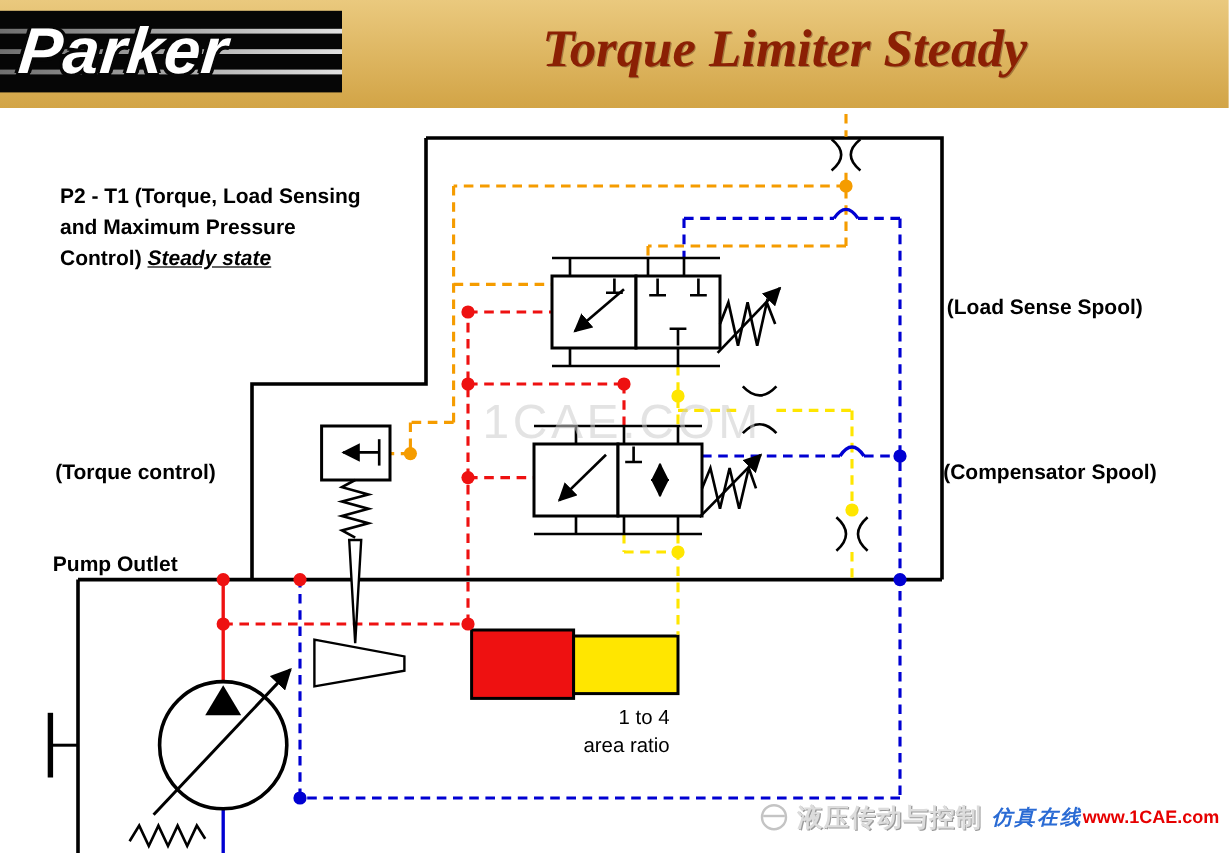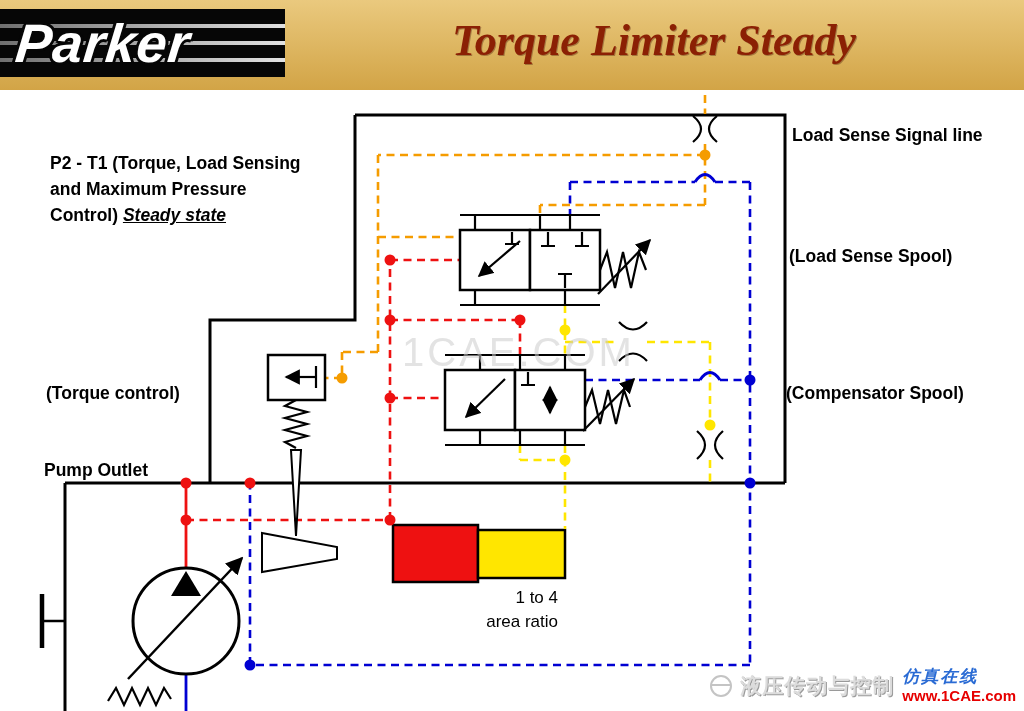--- a/index.html
+++ b/index.html
@@ -58,31 +58,31 @@
   .lbl{position:absolute;z-index:4;font-weight:bold;font-size:17.5px;color:#000;white-space:nowrap;line-height:26px;}
   .steady{font-style:italic;font-weight:bold;text-decoration:underline;}
   .area{font-weight:normal;font-size:17px;text-align:right;width:160px;line-height:24px;}
 
   
   .wm-center{
     position:absolute;left:402px;top:330px;z-index:5;pointer-events:none;
     font-weight:normal;font-size:40px;letter-spacing:3px;color:#cdcdcd;opacity:.55;
   }
   .footer-wm{
-    position:absolute;right:8px;bottom:6px;z-index:6;display:flex;align-items:center;gap:8px;
+    position:absolute;right:8px;bottom:16px;z-index:6;display:flex;align-items:center;gap:8px;
   }
   .globe{
     width:18px;height:18px;border-radius:50%;border:2px solid #c4c4c4;display:inline-block;position:relative;flex:none;
   }
   .globe::after{content:"";position:absolute;left:0;right:0;top:7px;height:2px;background:#c4c4c4;}
   .footer-cn{
     font-weight:bold;font-size:21px;color:#dcdcdc;letter-spacing:1px;
     text-shadow:1px 1px 0 #9a9a9a;
   }
-  .footer-col{display:flex;flex-direction:column;line-height:19px;text-align:left;}
+  .footer-col{display:flex;flex-direction:row;line-height:19px;text-align:left;}
   .footer-brand{font-weight:bold;font-style:italic;font-size:17px;color:var(--brand-blue,#2a6bd4);letter-spacing:2px;}
   .footer-url{font-weight:bold;font-size:15px;color:var(--brand-red,#e60000);}
 </style>
 </head>
 <body>
 
 <div class="stage">
 
   <svg class="schematic" viewBox="0 0 1024 711" xmlns="http://www.w3.org/2000/svg">
     <defs>
@@ -199,21 +199,20 @@
     </div>
     <h1 class="title">Torque Limiter Steady</h1>
   </header>
 
   <div class="lbl" style="left:50px;top:150px;">
     <div>P2 - T1 (Torque, Load Sensing</div>
     <div>and Maximum Pressure</div>
     <div><span>Control) </span><em class="steady">Steady state</em></div>
   </div>
 
-  <div class="lbl" style="left:792px;top:122px;">Load Sense Signal line</div>
   <div class="lbl" style="left:789px;top:243px;">(Load Sense Spool)</div>
   <div class="lbl" style="left:46px;top:380px;">(Torque control)</div>
   <div class="lbl" style="left:786px;top:380px;">(Compensator Spool)</div>
   <div class="lbl" style="left:44px;top:457px;">Pump Outlet</div>
 
   <div class="lbl area" style="left:398px;top:586px;">
     <div>1 to 4</div>
     <div>area ratio</div>
   </div>
 

